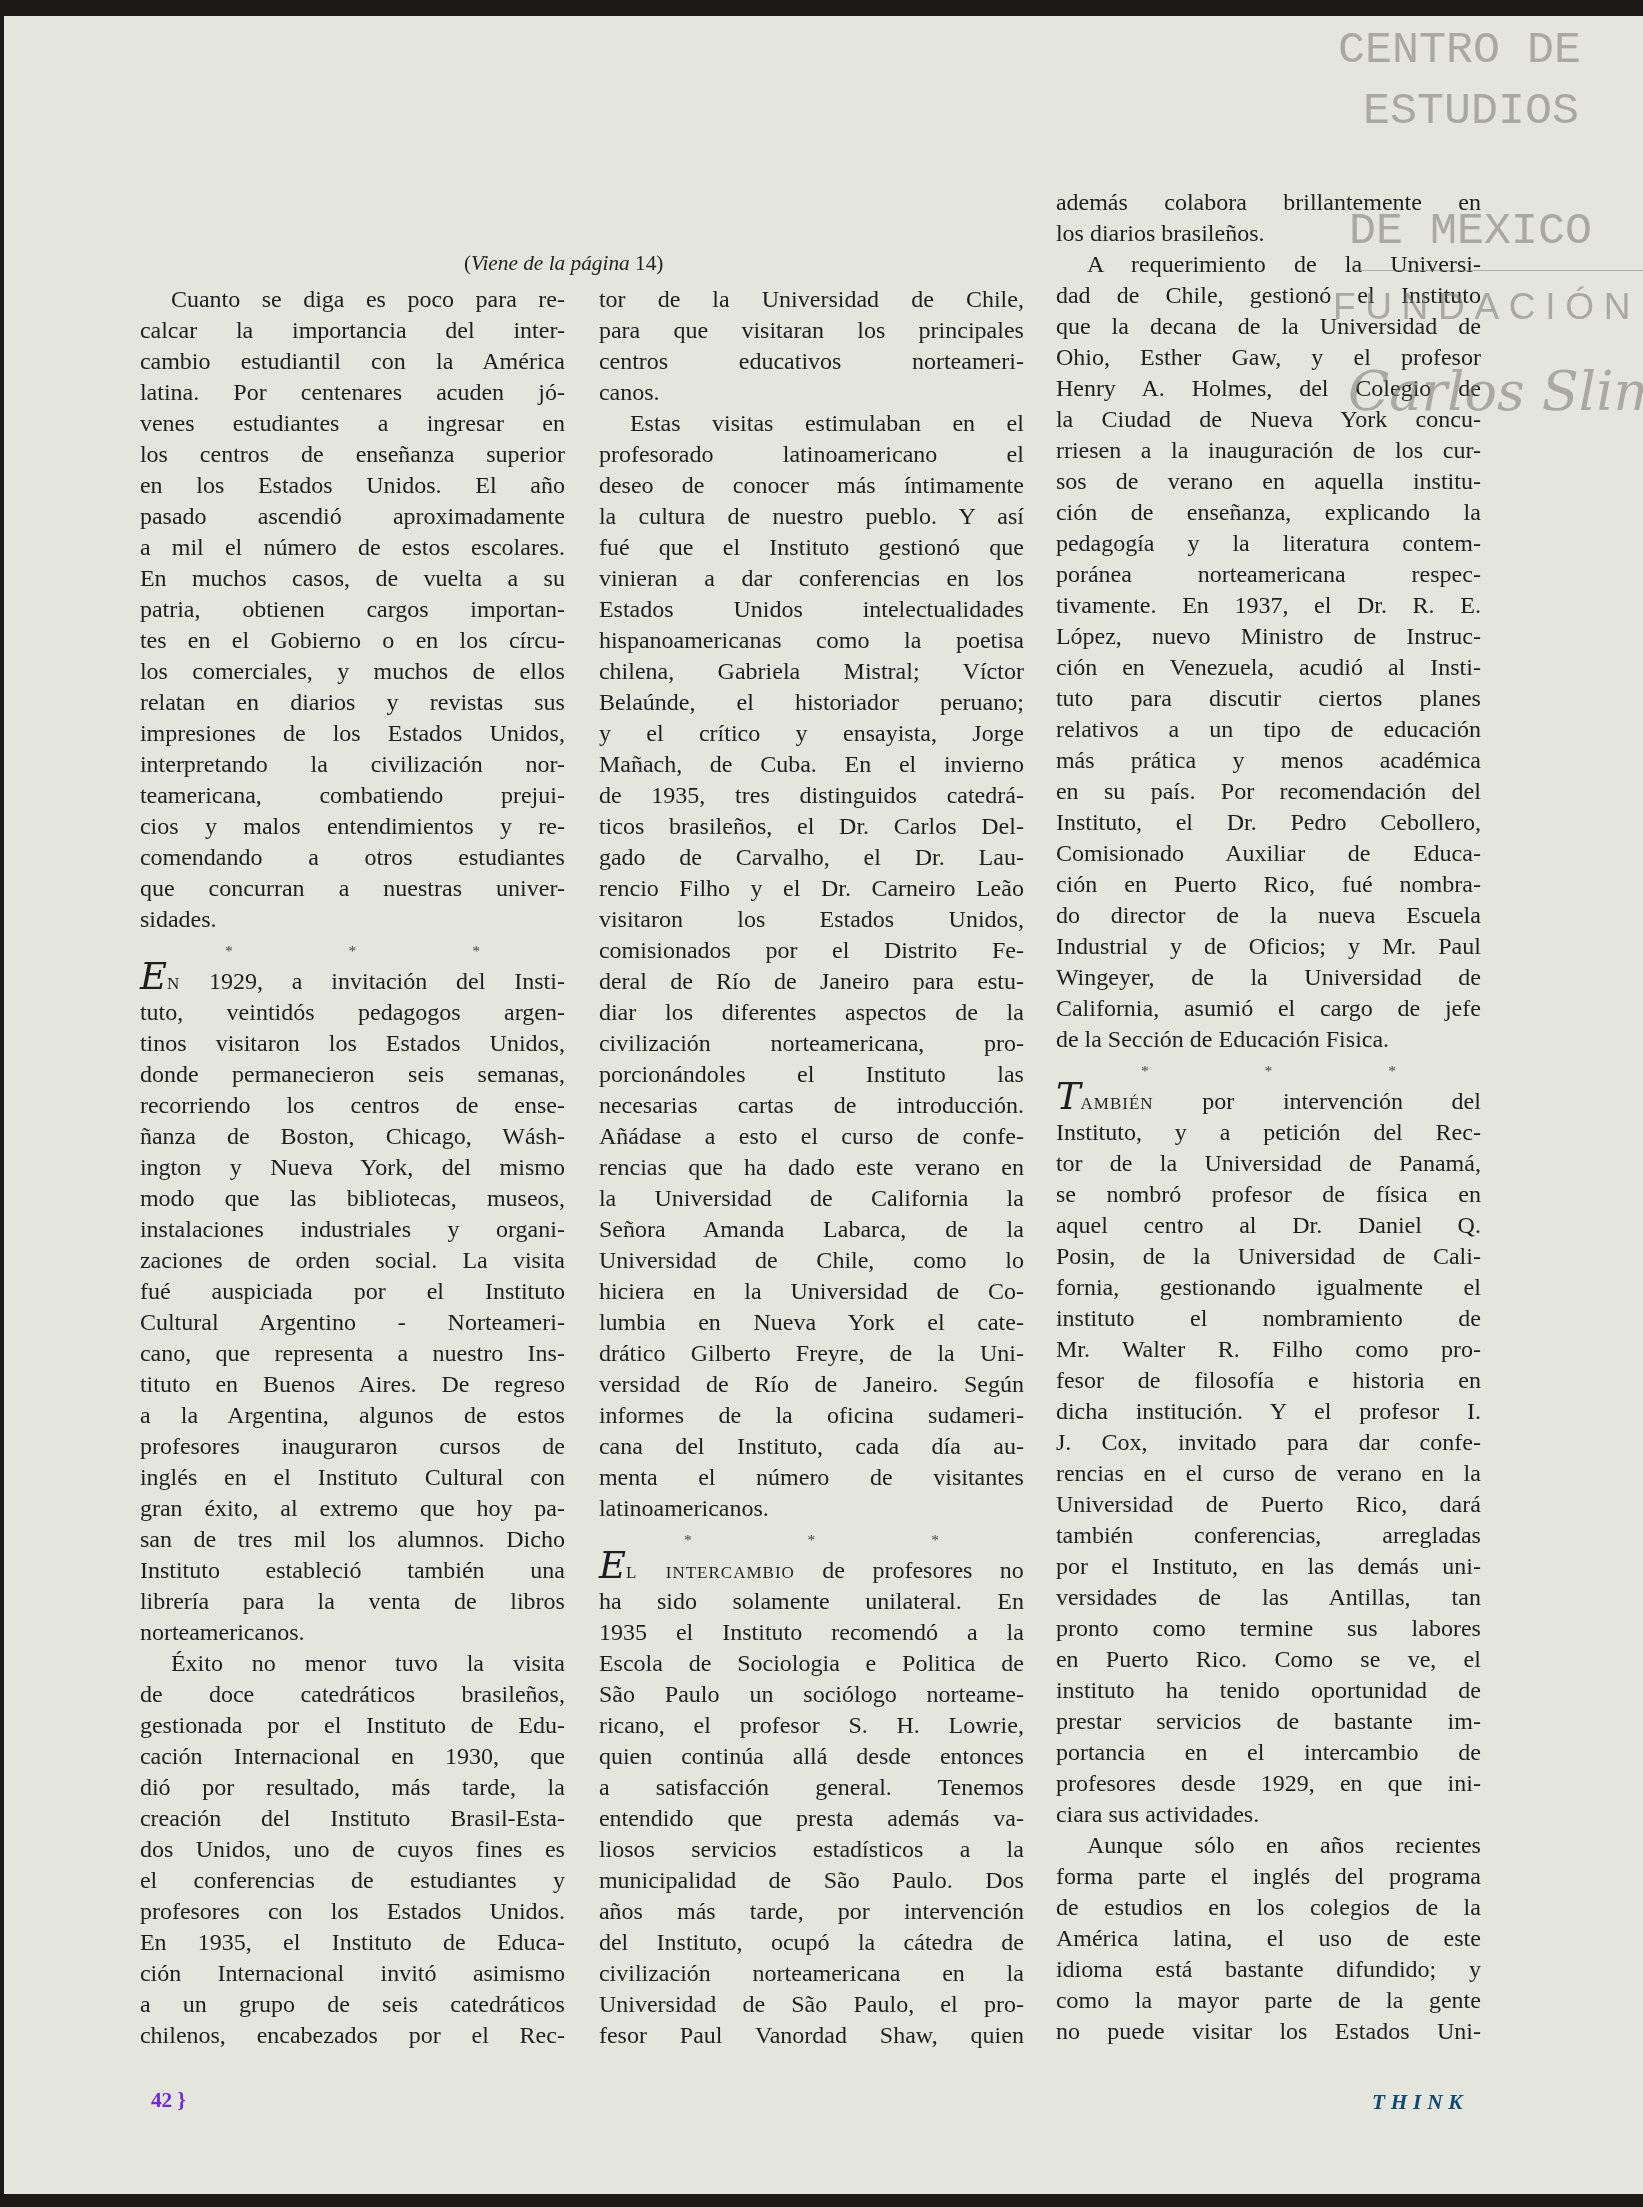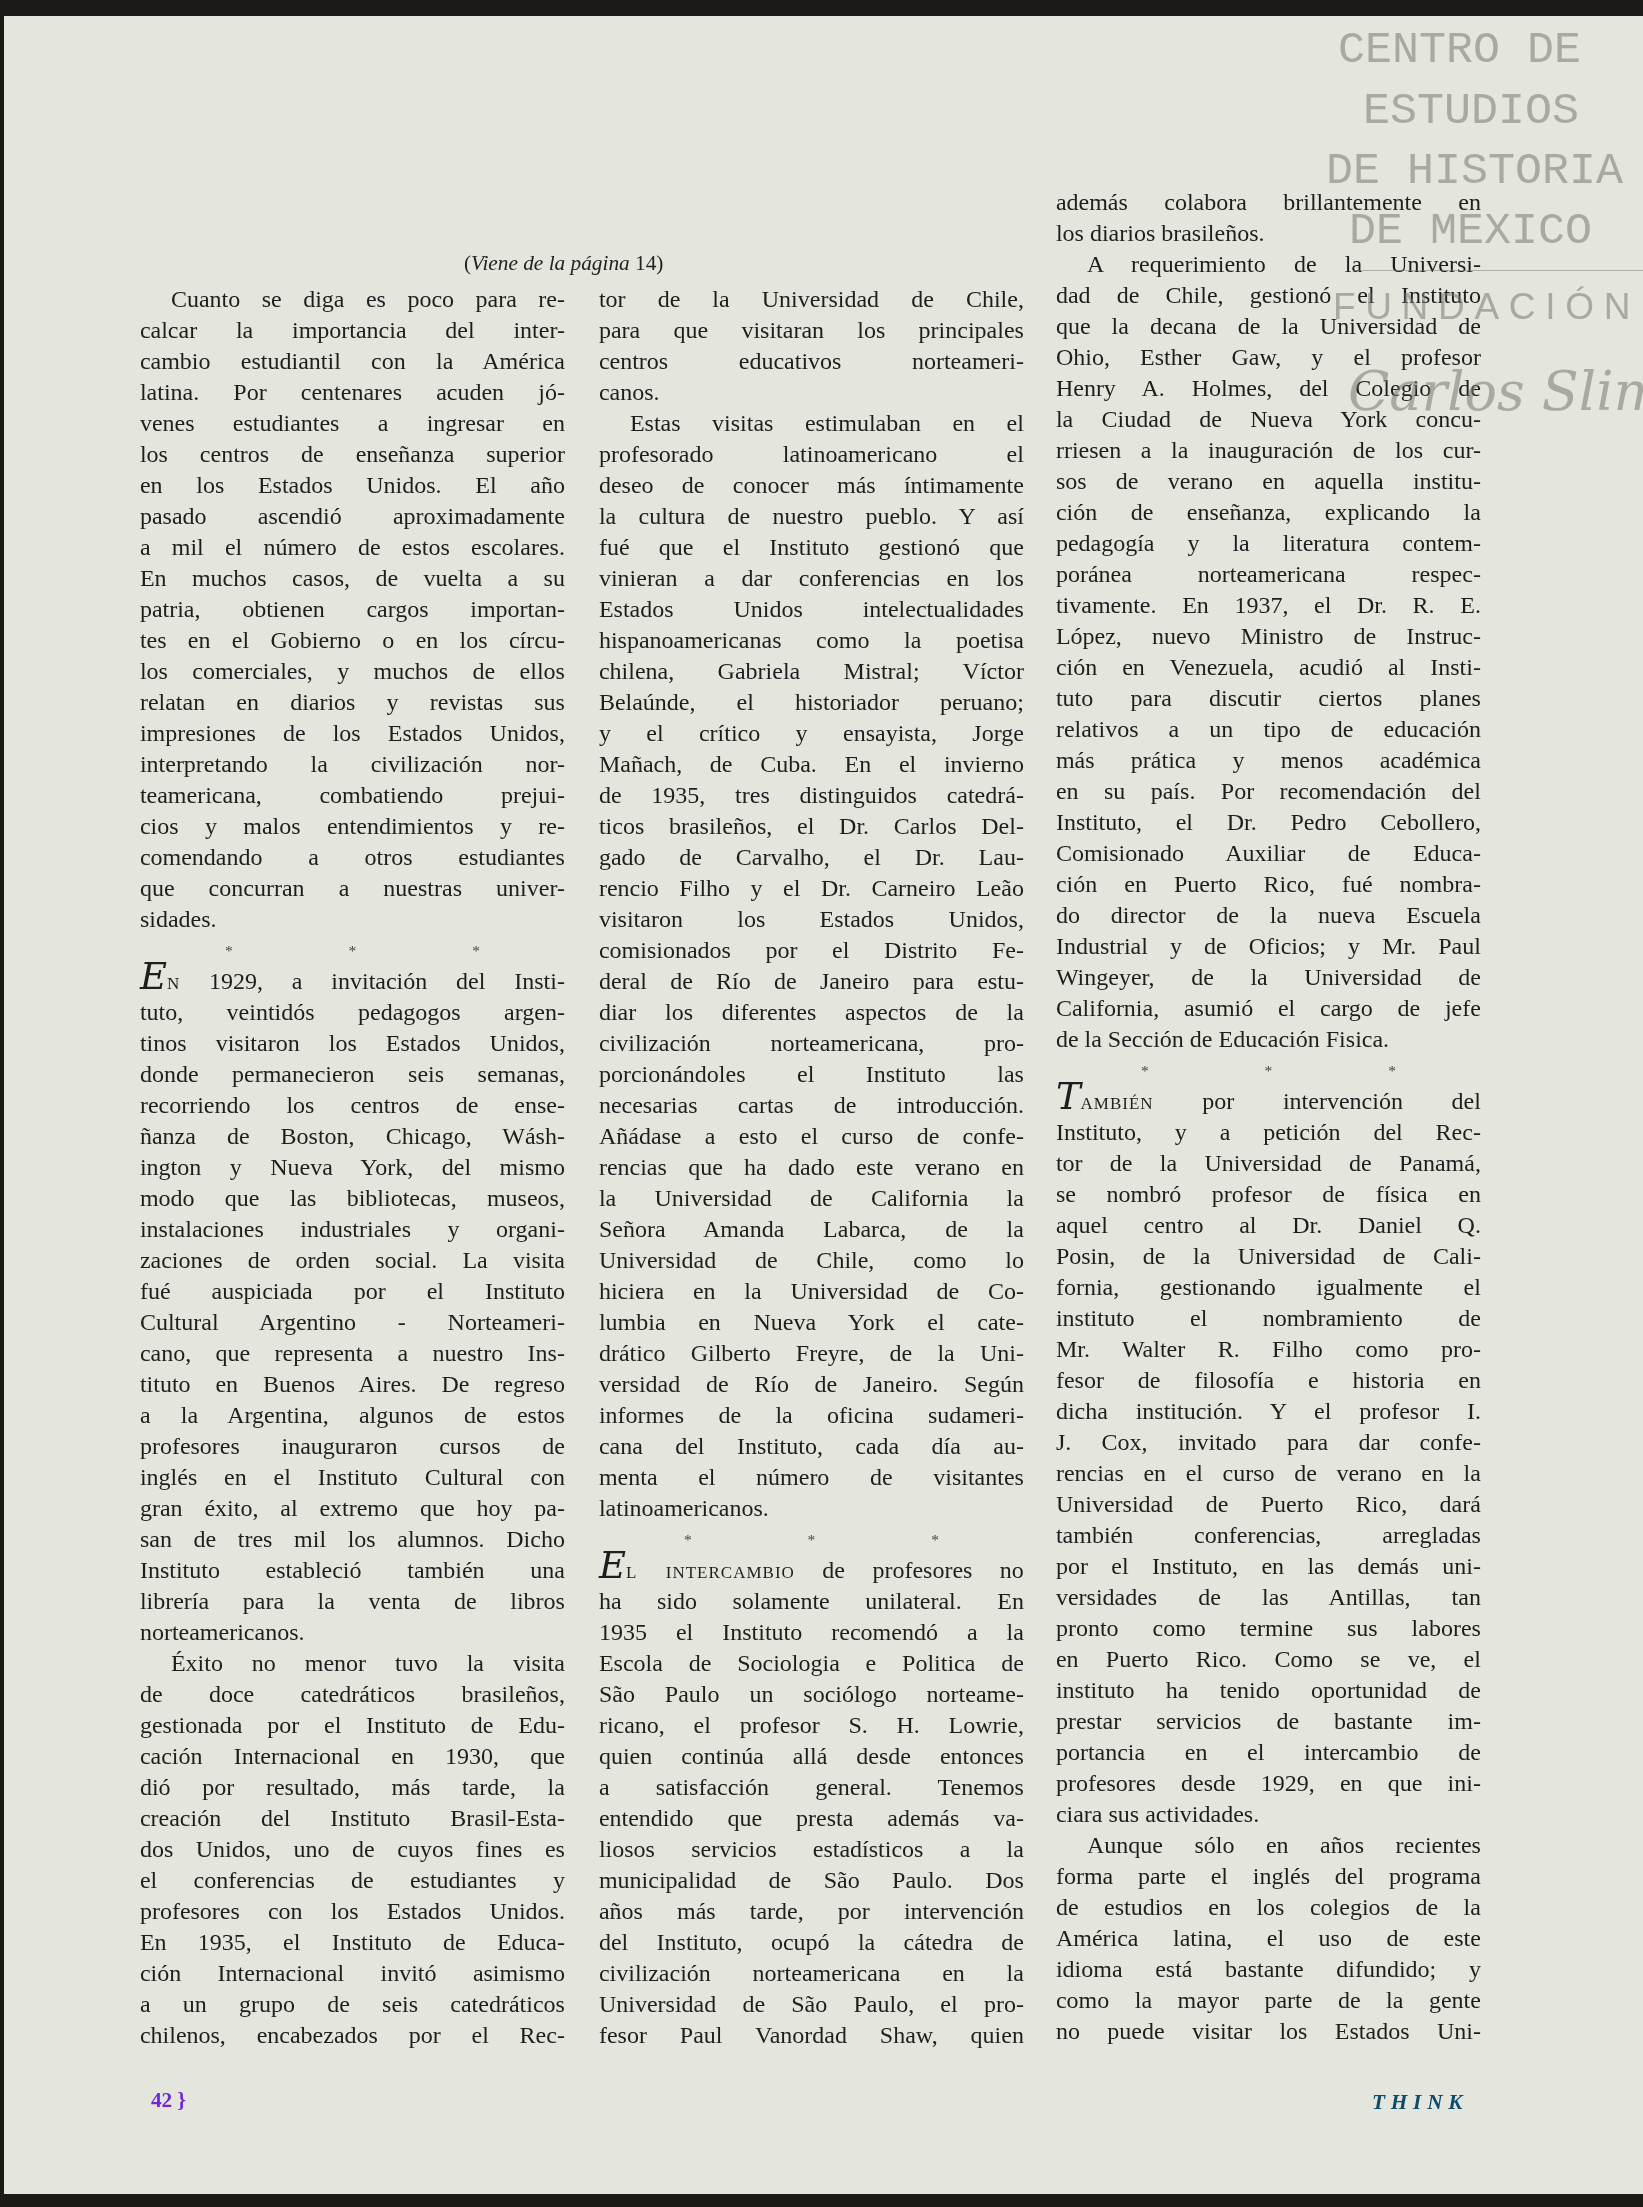--- a/index.html
+++ b/index.html
@@ -224,19 +224,18 @@
       <span class="ln">idioma está bastante difundido; y</span>
       <span class="ln">como la mayor parte de la gente</span>
       <span class="ln">no puede visitar los Estados Uni-</span>
     </div>
 
   <div class="folio">42 }</div>
   <div class="brand">THINK</div>
 
   <div class="wm wm1">CENTRO DE</div>
   <div class="wm wm2">ESTUDIOS</div>
-  <div class="wm wm3">DE HISTORIA</div>
   <div class="wm wm4">DE MEXICO</div>
   <div class="wm-line"></div>
   <div class="wm wm5">FUNDACIÓN</div>
   <div class="wm wm6">Carlos Slim</div>
 </div>
 
 
 </body></html>

